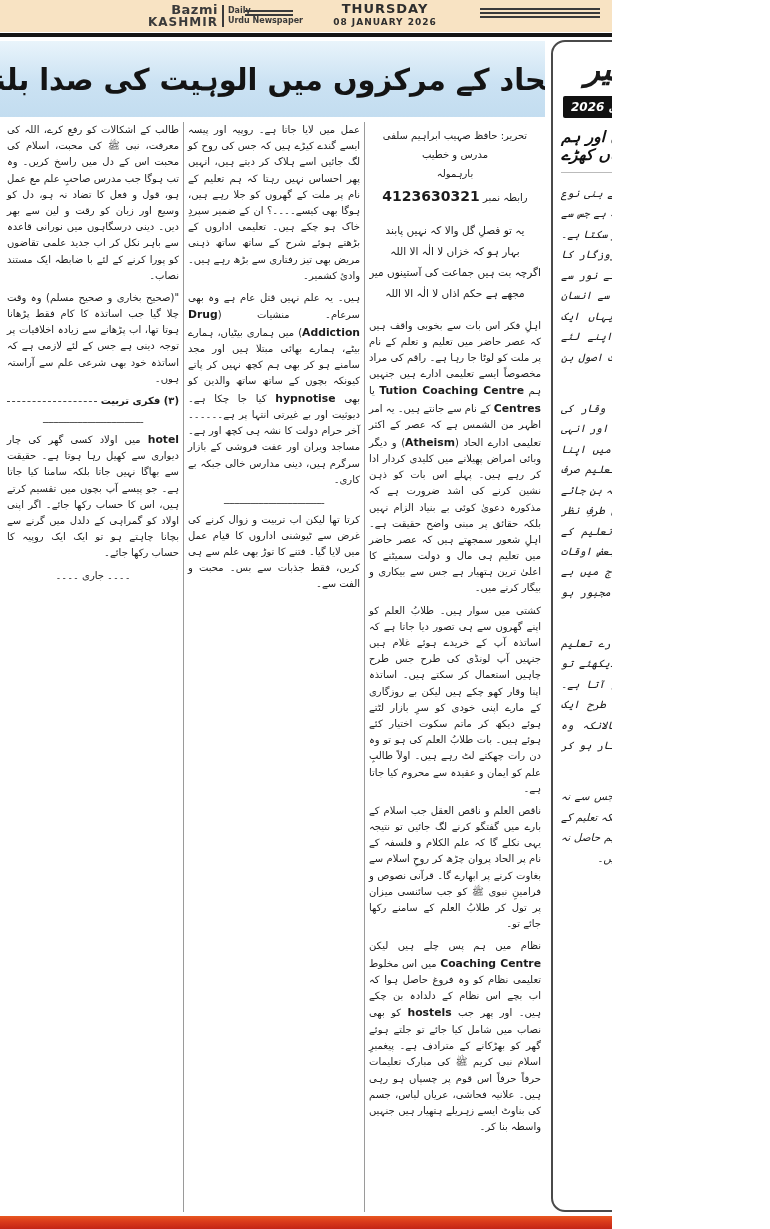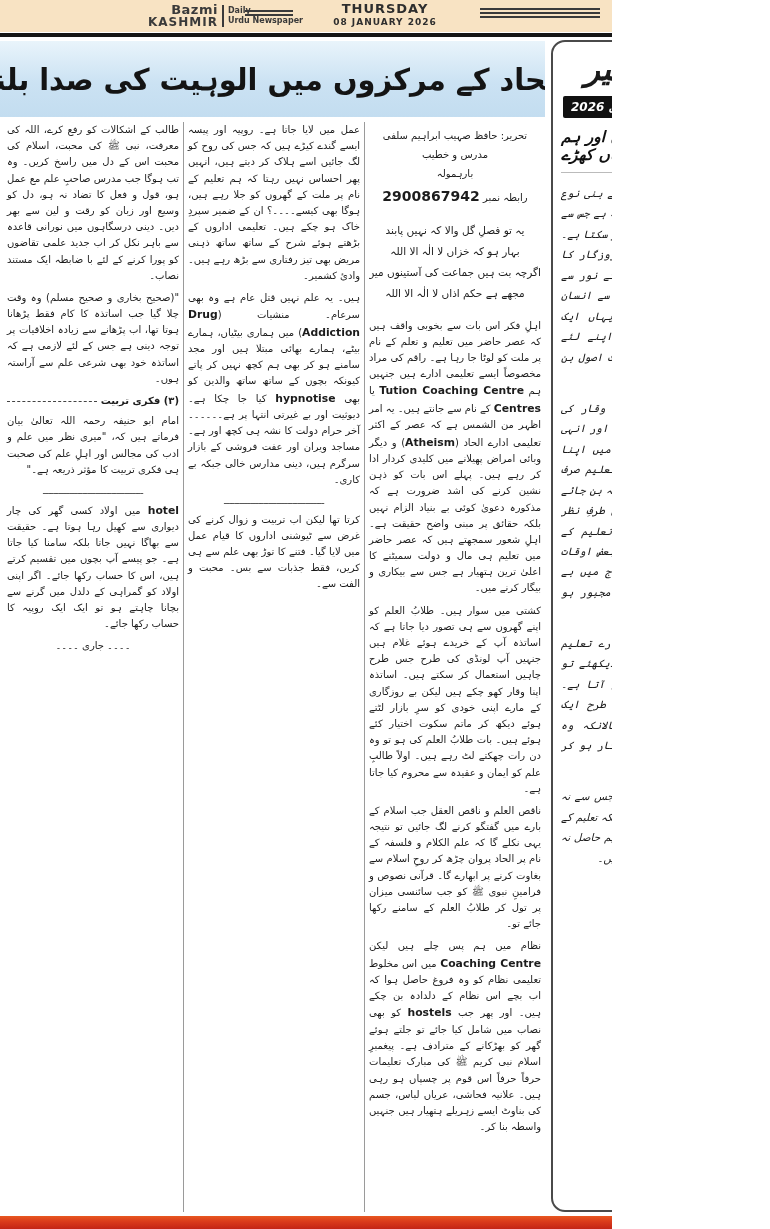--- a/index.html
+++ b/index.html
@@ -123,21 +123,21 @@
 
   <div class="columns">
 
     <div class="col">
       <div class="author-box">
         <div class="ab-line">تحریر: حافظ صہیب ابراہیم سلفی</div>
         <div class="ab-line">مدرس و خطیب</div>
         <div class="ab-line">بارہمولہ</div>
         <div class="ab-line">
           <span>رابطہ نمبر</span>
-          <span class="ab-phone">2900867942</span>
+          <span class="ab-phone">4123630321</span>
         </div>
       </div>
       <div class="poetry">
         <div>یہ تو فصلِ گل والا کہ نہیں پابند</div>
         <div>بہار ہو کہ خزاں لا الٰہ الا اللہ</div>
         <div>اگرچہ بت ہیں جماعت کی آستینوں میں</div>
         <div>مجھے ہے حکم اذاں لا الٰہ الا اللہ</div>
       </div>
       <p><span>اہلِ فکر اس بات سے بخوبی واقف ہیں کہ عصر حاضر میں تعلیم و تعلم کے نام پر ملت کو لوٹا جا رہا ہے۔ راقم کی مراد مخصوصاً ایسے تعلیمی ادارے ہیں جنہیں ہم </span><span class="seg-b">Tution Coaching Centre</span><span> یا </span><span class="seg-b">Centres</span><span> کے نام سے جانتے ہیں۔ یہ امر اظہر من الشمس ہے کہ عصر کے اکثر تعلیمی ادارے الحاد (</span><span class="seg-b">Atheism</span><span>) و دیگر وبائی امراض پھیلانے میں کلیدی کردار ادا کر رہے ہیں۔ پہلے اس بات کو ذہن نشین کرنے کی اشد ضرورت ہے کہ مذکورہ دعویٰ کوئی بے بنیاد الزام نہیں بلکہ حقائق پر مبنی واضح حقیقت ہے۔ اہلِ شعور سمجھتے ہیں کہ عصر حاضر میں تعلیم ہی مال و دولت سمیٹنے کا اعلیٰ ترین ہتھیار ہے جس سے بیکاری و بیگار کرنے میں۔</span></p>
       <p><span>کشتی میں سوار ہیں۔ طلابُ العلم کو اپنے گھروں سے ہی تصور دیا جاتا ہے کہ اساتذہ آپ کے خریدے ہوئے غلام ہیں جنہیں آپ لونڈی کی طرح جس طرح چاہیں استعمال کر سکتے ہیں۔ اساتذہ اپنا وقار کھو چکے ہیں لیکن بے روزگاری کے مارے اپنی خودی کو سرِ بازار لٹتے ہوئے دیکھ کر ماتم سکوت اختیار کئے ہوئے ہیں۔ بات طلابُ العلم کی ہو تو وہ دن رات چھکتے لٹ رہے ہیں۔ اولاً طالبِ علم کو ایمان و عقیدہ سے محروم کیا جاتا ہے۔</span></p>
@@ -152,21 +152,20 @@
       <p><span>کرتا تھا لیکن اب تربیت و زوال کرنے کی غرض سے ٹیوشنی اداروں کا قیام عمل میں لایا گیا۔ فتنے کا توڑ بھی علم سے ہی کریں، فقط جذبات سے بس۔ محبت و الفت سے۔</span></p>
     </div>
 
     <div class="col">
       <p><span>طالب کے اشکالات کو رفع کرے، اللہ کی معرفت، نبی ﷺ کی محبت، اسلام کی محبت اس کے دل میں راسخ کریں۔ وہ تب ہوگا جب مدرس صاحبِ علم مع عمل ہو، قول و فعل کا تضاد نہ ہو، دل کو وسیع اور زبان کو رقت و لین سے بھر دیں۔ دینی درسگاہوں میں نورانی قاعدہ سے باہر نکل کر اب جدید علمی تقاضوں کو پورا کرنے کے لئے با ضابطہ ایک مستند نصاب۔</span></p>
       <p><span>"(صحیح بخاری و صحیح مسلم) وہ وقت چلا گیا جب اساتذہ کا کام فقط پڑھانا ہوتا تھا، اب پڑھانے سے زیادہ اخلاقیات پر توجہ دینی ہے جس کے لئے لازمی ہے کہ اساتذہ خود بھی شرعی علم سے آراستہ ہوں۔</span></p>
       <div class="sec-head">
         <span class="sh-label">(۳) فکری تربیت</span>
         <span class="sh-rule"></span>
       </div>
-      <p><span>امام ابو حنیفہ رحمہ اللہ تعالیٰ بیان فرماتے ہیں کہ، "میری نظر میں علم و ادب کی مجالس اور اہلِ علم کی صحبت ہی فکری تربیت کا مؤثر ذریعہ ہے۔"</span></p>
       <div class="sep-line">ــــــــــــــــــــــــــــــــــــــ</div>
       <p><span class="seg-b">hotel</span><span> میں اولاد کسی گھر کی چار دیواری سے کھیل رہا ہوتا ہے۔ حقیقت سے بھاگا نہیں جاتا بلکہ سامنا کیا جاتا ہے۔ جو پیسے آپ بچوں میں تقسیم کرتے ہیں، اس کا حساب رکھا جائے۔ اگر اپنی اولاد کو گمراہی کے دلدل میں گرنے سے بچانا چاہتے ہو تو ایک ایک روپیہ کا حساب رکھا جائے۔</span></p>
       <div class="continued">۔۔۔۔ جاری ۔۔۔۔</div>
     </div>
   </div>
 
   <div class="sidebar">
     <div class="sb-title">بزمِ کشمیر</div>
     <div class="sb-datebar">
       <span class="day">جمعرات</span>

